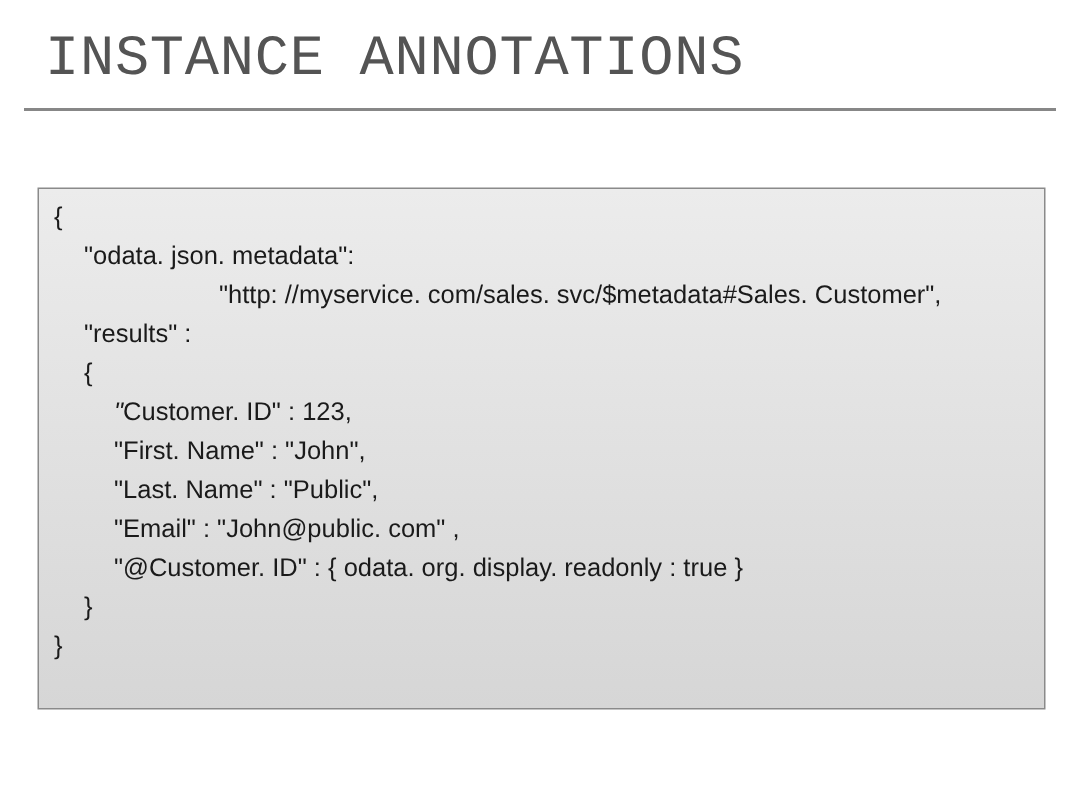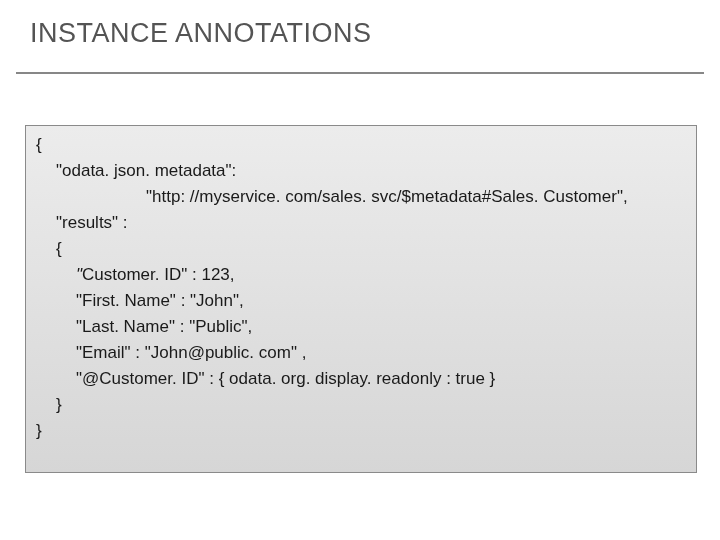--- a/index.html
+++ b/index.html
@@ -17,25 +17,25 @@
     height: 540px;
     background: #ffffff;
   }
   .title-block {
     position: absolute;
     left: 30px;
     top: 18px;
     right: 20px;
   }
   .title-text {
-    font-size: 27px;
+    font-size: 38px;
     font-weight: 400;
     letter-spacing: 0.5px;
     color: #545454;
-    font-family: Liberation Sans, sans-serif;
+    font-family: Liberation Mono, monospace;
   }
   .title-rule {
     position: absolute;
     left: 16px;
     right: 16px;
     top: 72px;
     height: 0;
     border-top: 2px solid #878787;
   }
   .code-box {

